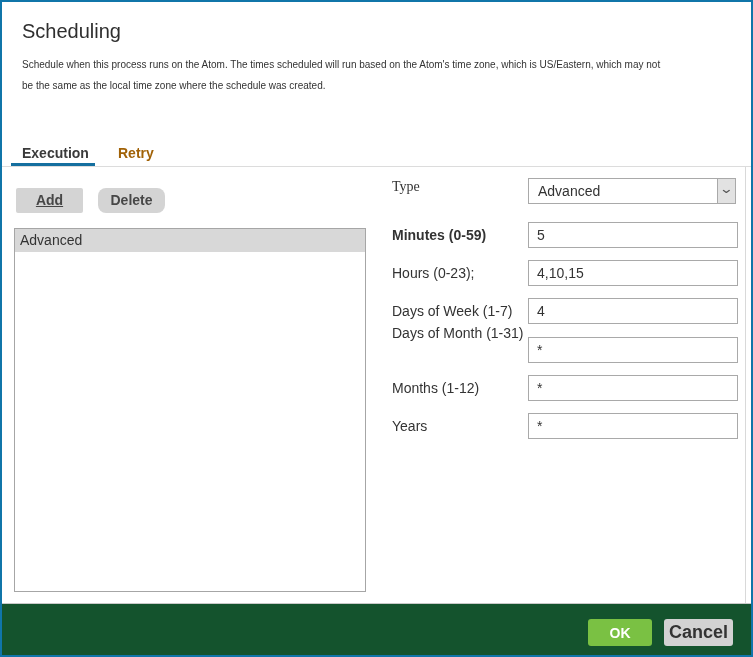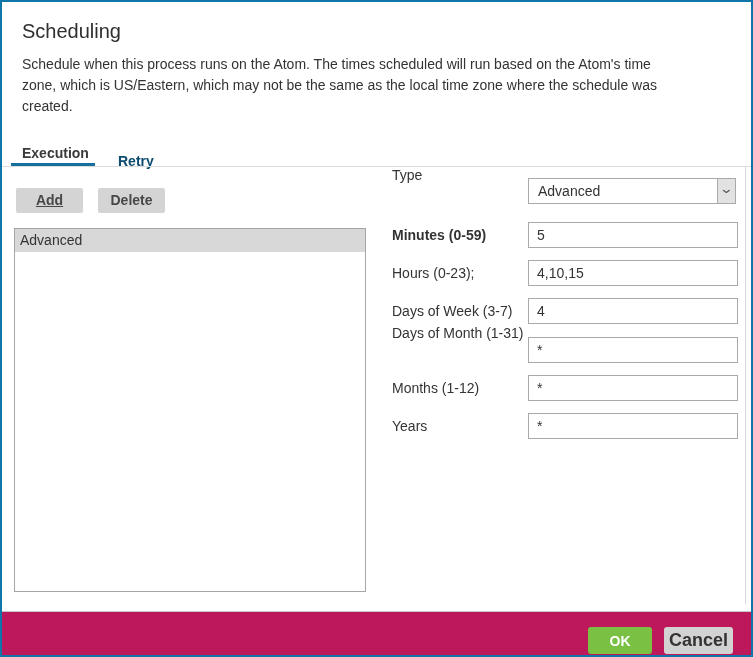--- a/index.html
+++ b/index.html
@@ -14,47 +14,47 @@
     overflow:hidden;
   }
 
   .title{
     position:absolute;left:20px;top:18px;
     font-size:20px;color:#2f2f2f;font-weight:400;
   }
 
   .description{
     position:absolute;left:20px;top:52px;width:648px;
-    font-size:14px;line-height:21px;color:#333333;
+    font-size:10px;line-height:21px;color:#333333;
   }
 
   
   .tab{
     position:absolute;top:143px;height:22px;
     font-size:14px;font-weight:600;cursor:pointer;
   }
   .tab-execution{left:20px;color:#3a3a3a;}
-  .tab-retry{left:116px;color:#0c4a6e;margin-top:8px;}
+  .tab-retry{left:116px;color:#a16207;}
   .tab-underline{
     position:absolute;left:9px;top:161px;width:84px;height:3px;
     background:#156f9f;
   }
   .tabs-divider{
     position:absolute;left:0;right:0;top:164px;height:1px;background:#dcdcdc;
   }
 
   
   .btn-gray{
     position:absolute;top:186px;width:67px;height:25px;
     background:#d4d4d4;border:none;border-radius:2px;
     font-family:inherit;font-size:14px;font-weight:600;color:#474747;
     line-height:23px;text-align:center;cursor:pointer;padding:0;
   }
   .btn-add{left:14px;text-decoration:underline;}
-  .btn-delete{left:96px;}
+  .btn-delete{left:96px;border-radius:8px;}
 
   .listbox{
     position:absolute;left:12px;top:226px;width:352px;height:364px;
     background:#ffffff;border:1px solid #a6a6a6;overflow:hidden;
   }
   .list-item-selected{
     height:23px;line-height:23px;background:#d8d8d8;
     font-size:14px;color:#333333;padding-left:5px;cursor:pointer;
   }
 
@@ -85,22 +85,22 @@
     display:inline-block;color:#555555;font-size:13px;line-height:20px;
     transform:scaleX(1.35);
   }
 
   .right-edge-line{
     position:absolute;left:743px;top:165px;width:1px;height:437px;background:#d9d9d9;
   }
 
   
   .footer{
-    position:absolute;left:0;right:0;bottom:0;height:44px;
-    background:#be185d;border-top:1px solid #c9c9c9;margin-top:16px;
+    position:absolute;left:0;right:0;bottom:0;height:52px;
+    background:#14532d;border-top:1px solid #c9c9c9;margin-top:16px;
   }
   .btn-ok{
     position:absolute;left:586px;top:15px;width:64px;height:27px;
     background:#7ac143;border:none;border-radius:3px;
     font-family:inherit;font-size:14px;font-weight:700;color:#ffffff;
     cursor:pointer;padding:0;
   }
   .btn-cancel{
     position:absolute;left:662px;top:15px;width:69px;height:27px;
     background:#d2d2d2;border:none;border-radius:3px;
@@ -122,33 +122,33 @@
   <div class="tabs-divider"></div>
   <div class="tab-underline"></div>
 
   <button class="btn-gray btn-add">Add</button>
   <button class="btn-gray btn-delete">Delete</button>
 
   <div class="listbox">
     <div class="list-item-selected">Advanced</div>
   </div>
 
-  <div class="form-label" style="top:160px;">Type</div>
+  <div class="form-label" style="top:172px;font-family:Liberation Serif, serif;">Type</div>
   <div class="dropdown">
     <span class="dropdown-value">Advanced</span>
     <span class="dropdown-arrow-box"><span class="chevron">⌄</span></span>
   </div>
 
   <div class="form-label" style="top:220px;font-weight:bold;">Minutes (0-59)</div>
   <input class="form-input" style="top: 220px;" value="5">
 
   <div class="form-label" style="top:258px;">Hours (0-23);</div>
   <input class="form-input" style="top: 258px;" value="4,10,15">
 
-  <div class="form-label" style="top:296px;">Days of Week (3-7)</div>
+  <div class="form-label" style="top:296px;">Days of Week (1-7)</div>
   <input class="form-input" style="top: 296px;" value="4">
 
   <div class="form-label" style="top:318px;">Days of Month (1-31)</div>
   <input class="form-input" style="top: 335px;" value="*">
 
   <div class="form-label" style="top:373px;">Months (1-12)</div>
   <input class="form-input" style="top: 373px;" value="*">
 
   <div class="form-label" style="top:411px;">Years</div>
   <input class="form-input" style="top: 411px;" value="*">

